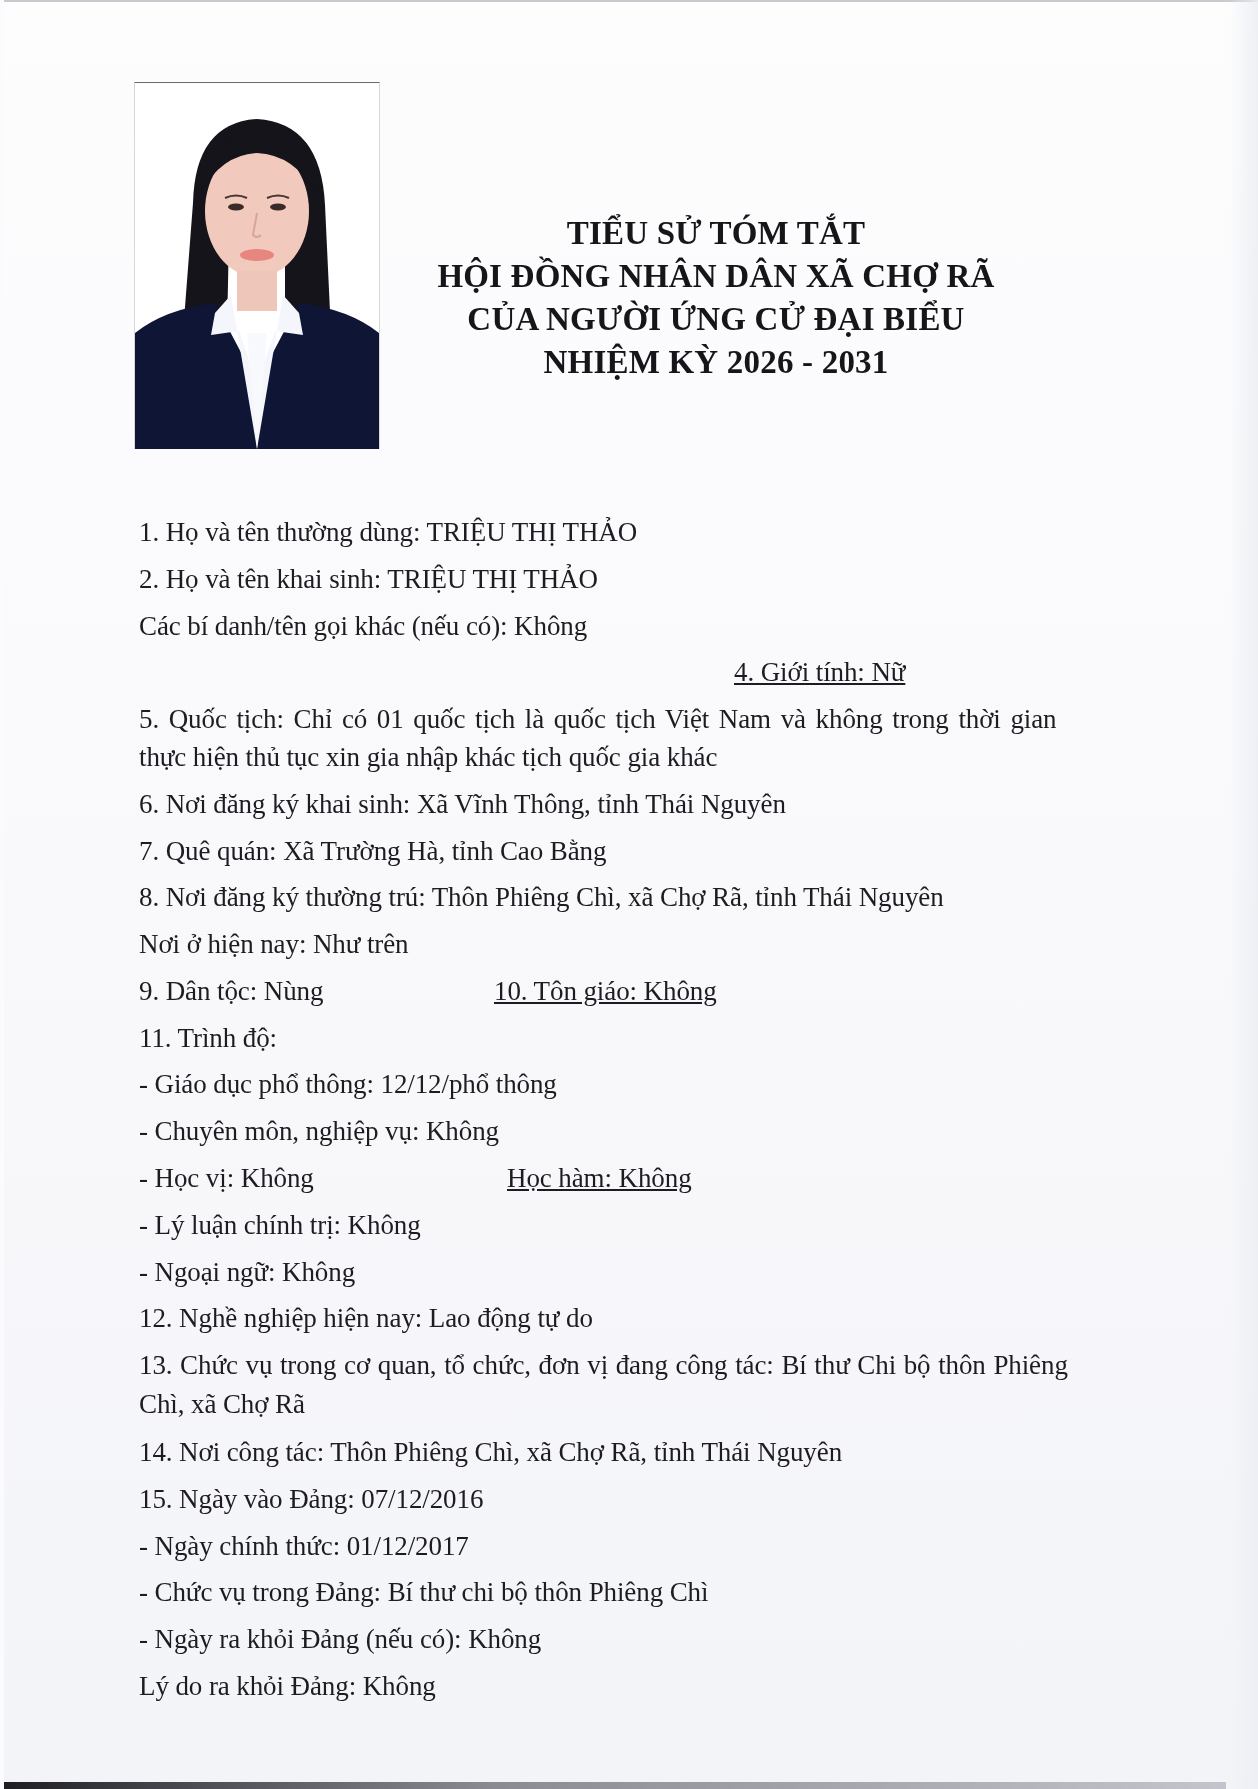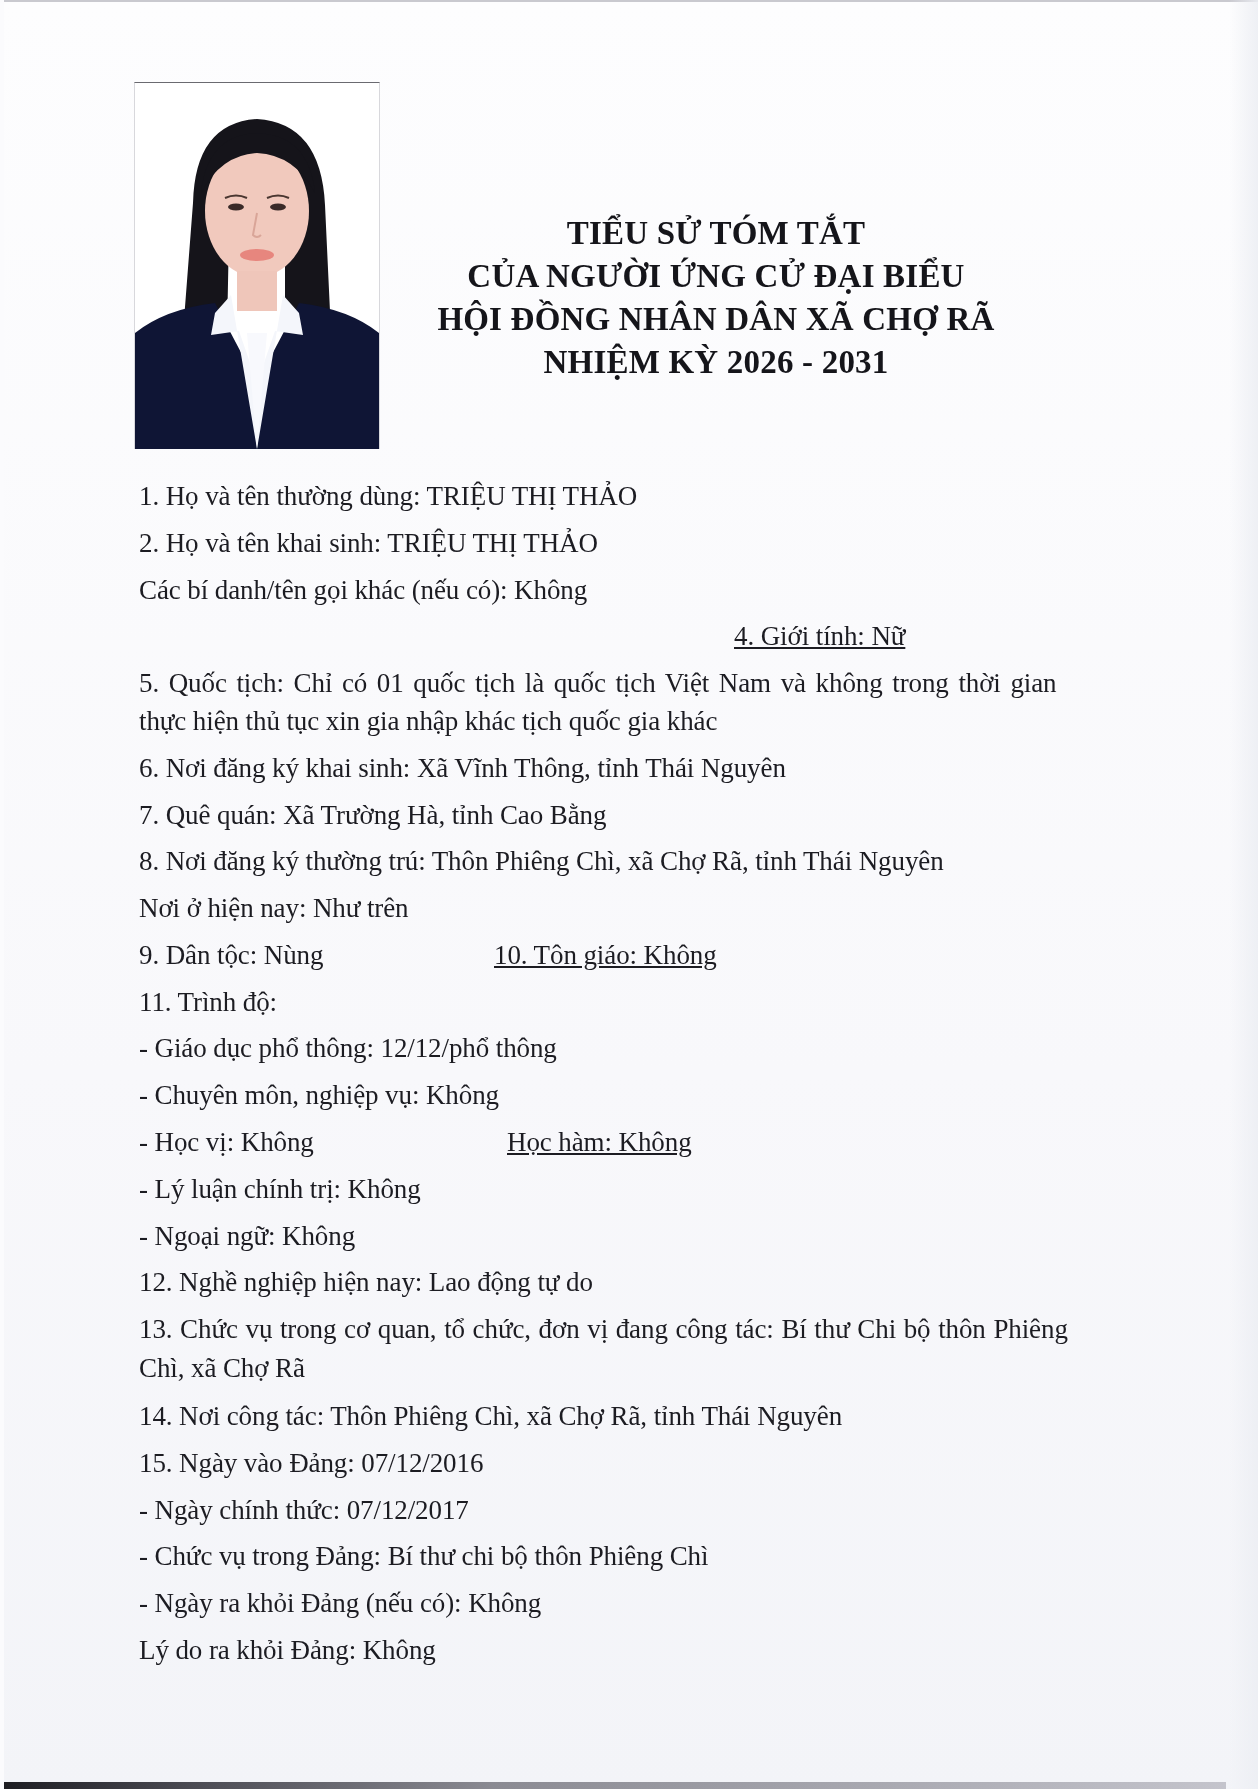--- a/index.html
+++ b/index.html
@@ -30,21 +30,21 @@
   .title {
     position: absolute; left: 380px; top: 212px; width: 664px;
     text-align: center; font-weight: bold; font-size: 33px; line-height: 43px;
     color: #15151a; letter-spacing: 0.2px;
   }
   .title div { white-space: nowrap; }
 
   
   .line {
     position: absolute; left: 135px; font-size: 27px; line-height: 32px;
-    white-space: nowrap; color: #1c1c22; letter-spacing: -0.1px;
+    white-space: nowrap; color: #1c1c22; letter-spacing: -0.1px; margin-top: 36px;
   }
   .col2 { position: absolute; white-space: nowrap; text-decoration: underline; }
 </style>
 </head>
 <body>
 
 <div class="page">
   <div class="top-edge"></div>
   <div class="right-shade"></div>
 
@@ -71,22 +71,22 @@
 
       <path d="M0 250 Q30 226 80 220 L122 300 L164 220 Q214 226 244 250 L244 366 L0 366 Z" fill="#0f1535"></path>
 
       <path d="M96 212 L122 366 L148 212 L164 230 L168 252 L140 248 L122 300 L104 248 L76 252 L80 230 Z" fill="#f4f6fb"></path>
       <path d="M112 250 L122 366 L132 250 Z" fill="#f8f9fd"></path>
     </svg>
   </div>
 
   <div class="title">
     <div>TIỂU SỬ TÓM TẮT</div>
+    <div>HỘI ĐỒNG NHÂN DÂN XÃ CHỢ RÃ</div>
     <div>CỦA NGƯỜI ỨNG CỬ ĐẠI BIỂU</div>
-    <div>HỘI ĐỒNG NHÂN DÂN XÃ CHỢ RÃ</div>
     <div>NHIỆM KỲ 2026 - 2031</div>
   </div>
 
   <div class="line" style="top:480px">1. Họ và tên thường dùng: TRIỆU THỊ THẢO</div>
   <div class="line" style="top:527px">2. Họ và tên khai sinh: TRIỆU THỊ THẢO</div>
   <div class="line" style="top:574px">Các bí danh/tên gọi khác (nếu có): Không</div>
   <div class="line" style="top:620px; width:1000px">
     <span class="col2" style="left:595px">4. Giới tính: Nữ</span>
   </div>
   <div class="line" style="top:667px; word-spacing:3px">5. Quốc tịch: Chỉ có 01 quốc tịch là quốc tịch Việt Nam và không trong thời gian</div>
@@ -106,19 +106,19 @@
     <span class="col2" style="left:368px">Học hàm: Không</span>
   </div>
   <div class="line" style="top:1079px">- Chuyên môn, nghiệp vụ: Không</div>
   <div class="line" style="top:1173px">- Lý luận chính trị: Không</div>
   <div class="line" style="top:1220px">- Ngoại ngữ: Không</div>
   <div class="line" style="top:1266px">12. Nghề nghiệp hiện nay: Lao động tự do</div>
   <div class="line" style="top:1313px; word-spacing:1px">13. Chức vụ  trong cơ quan, tổ chức, đơn vị đang công tác: Bí thư Chi bộ thôn Phiêng</div>
   <div class="line" style="top:1352px">Chì, xã Chợ Rã</div>
   <div class="line" style="top:1400px">14. Nơi công tác: Thôn Phiêng Chì, xã Chợ Rã, tỉnh Thái Nguyên</div>
   <div class="line" style="top:1447px">15. Ngày vào Đảng: 07/12/2016</div>
-  <div class="line" style="top:1494px">- Ngày chính thức: 07/12/2017</div>
+  <div class="line" style="top:1494px">- Ngày chính thức: 01/12/2017</div>
   <div class="line" style="top:1540px">- Chức vụ trong Đảng: Bí thư chi bộ thôn Phiêng Chì</div>
   <div class="line" style="top:1587px">- Ngày ra khỏi Đảng (nếu có): Không</div>
   <div class="line" style="top:1634px">Lý do ra khỏi Đảng: Không</div>
 
   <div class="bottom-edge"></div>
 </div>
 
 </body></html>

